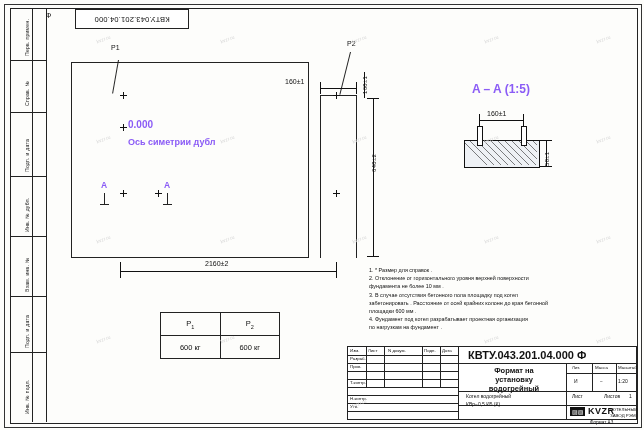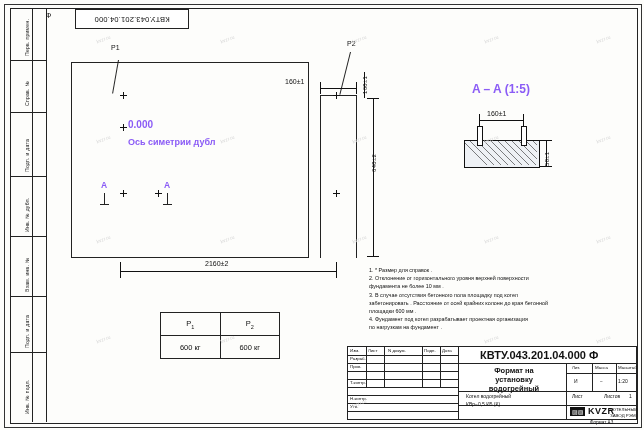--- a/index.html
+++ b/index.html
@@ -200,21 +200,21 @@
     <div class="st-lbl" style="left:40px;top:1px;">N докум.</div>
     <div class="st-lbl" style="left:76px;top:1px;">Подп.</div>
     <div class="st-lbl" style="left:94px;top:1px;">Дата</div>
 
     <div class="st-lbl" style="left:2px;top:9px;">Разраб.</div>
     <div class="st-lbl" style="left:2px;top:17px;">Пров.</div>
     <div class="st-lbl" style="left:2px;top:33px;">Т.контр.</div>
     <div class="st-lbl" style="left:2px;top:49px;">Н.контр.</div>
     <div class="st-lbl" style="left:2px;top:57px;">Утв.</div>
 
-    <div class="st-big" style="left:120px;top:2px;margin-left:12px;">КВТУ.043.201.04.000  Ф</div>
+    <div class="st-big" style="left:120px;top:2px;">КВТУ.043.201.04.000  Ф</div>
 
     <div class="st-mid" style="left:118px;top:19px;width:96px;text-align:center;">Формат на</div>
     <div class="st-mid" style="left:118px;top:28px;width:96px;text-align:center;">установку</div>
     <div class="st-mid" style="left:118px;top:37px;width:96px;text-align:center;">водогрейный</div>
 
     <div class="st-lbl" style="left:224px;top:18px;">Лит.</div>
     <div class="st-lbl" style="left:247px;top:18px;">Масса</div>
     <div class="st-lbl" style="left:270px;top:18px;">Масштаб</div>
     <div class="st-sm" style="left:226px;top:31px;">И</div>
     <div class="st-sm" style="left:252px;top:31px;">−</div>

